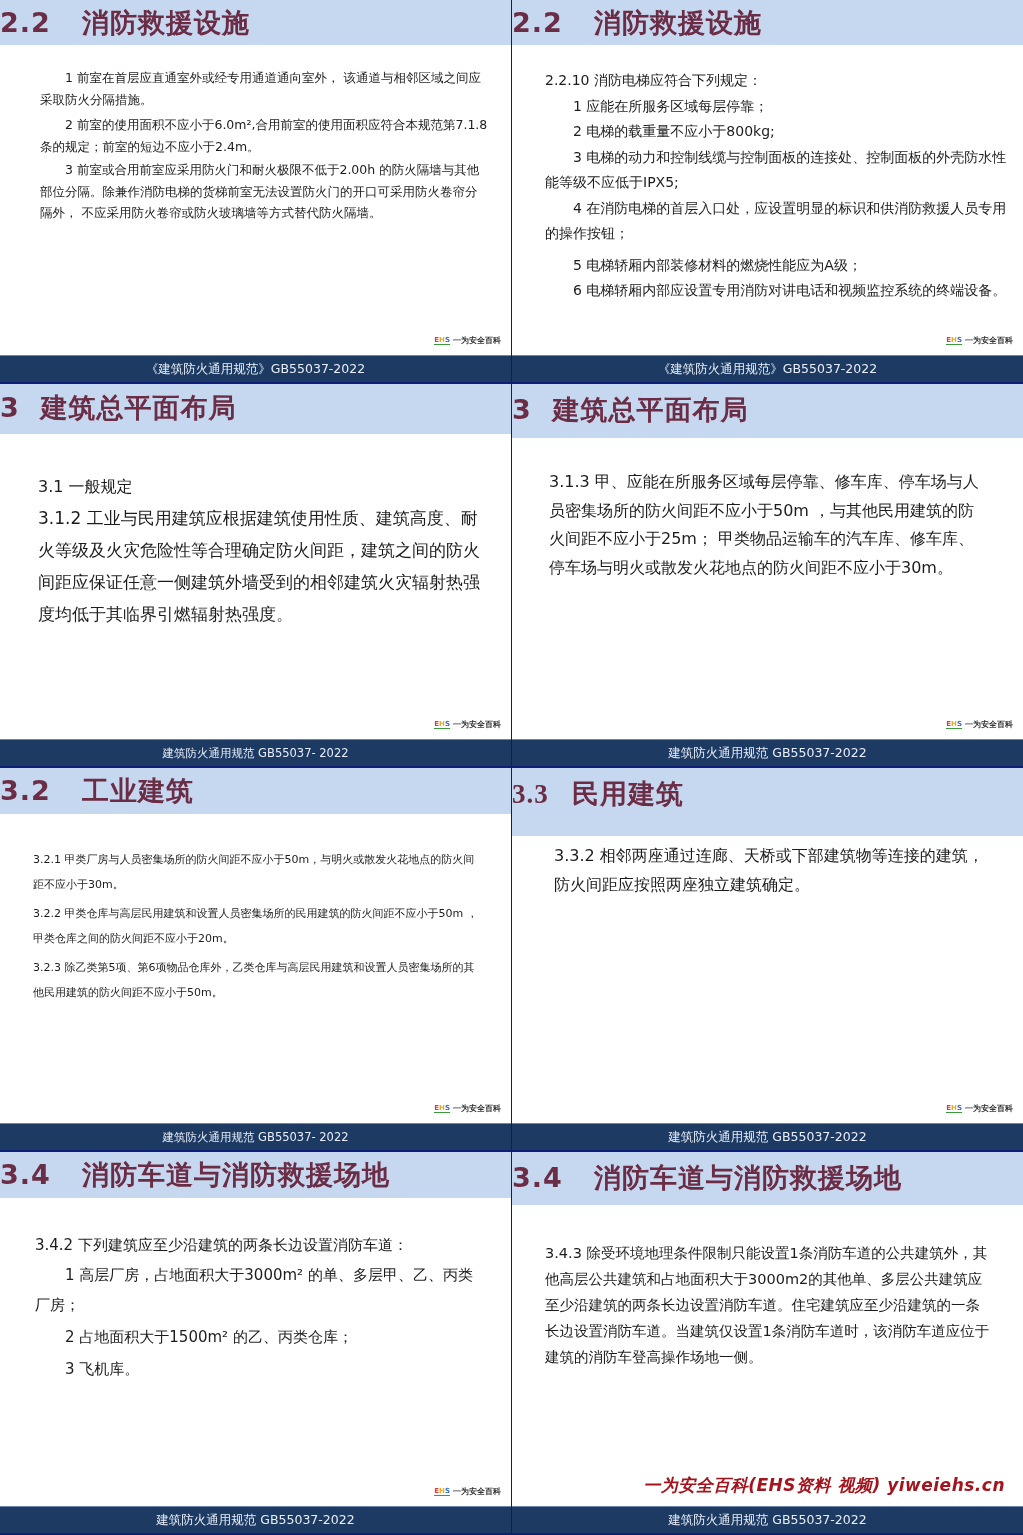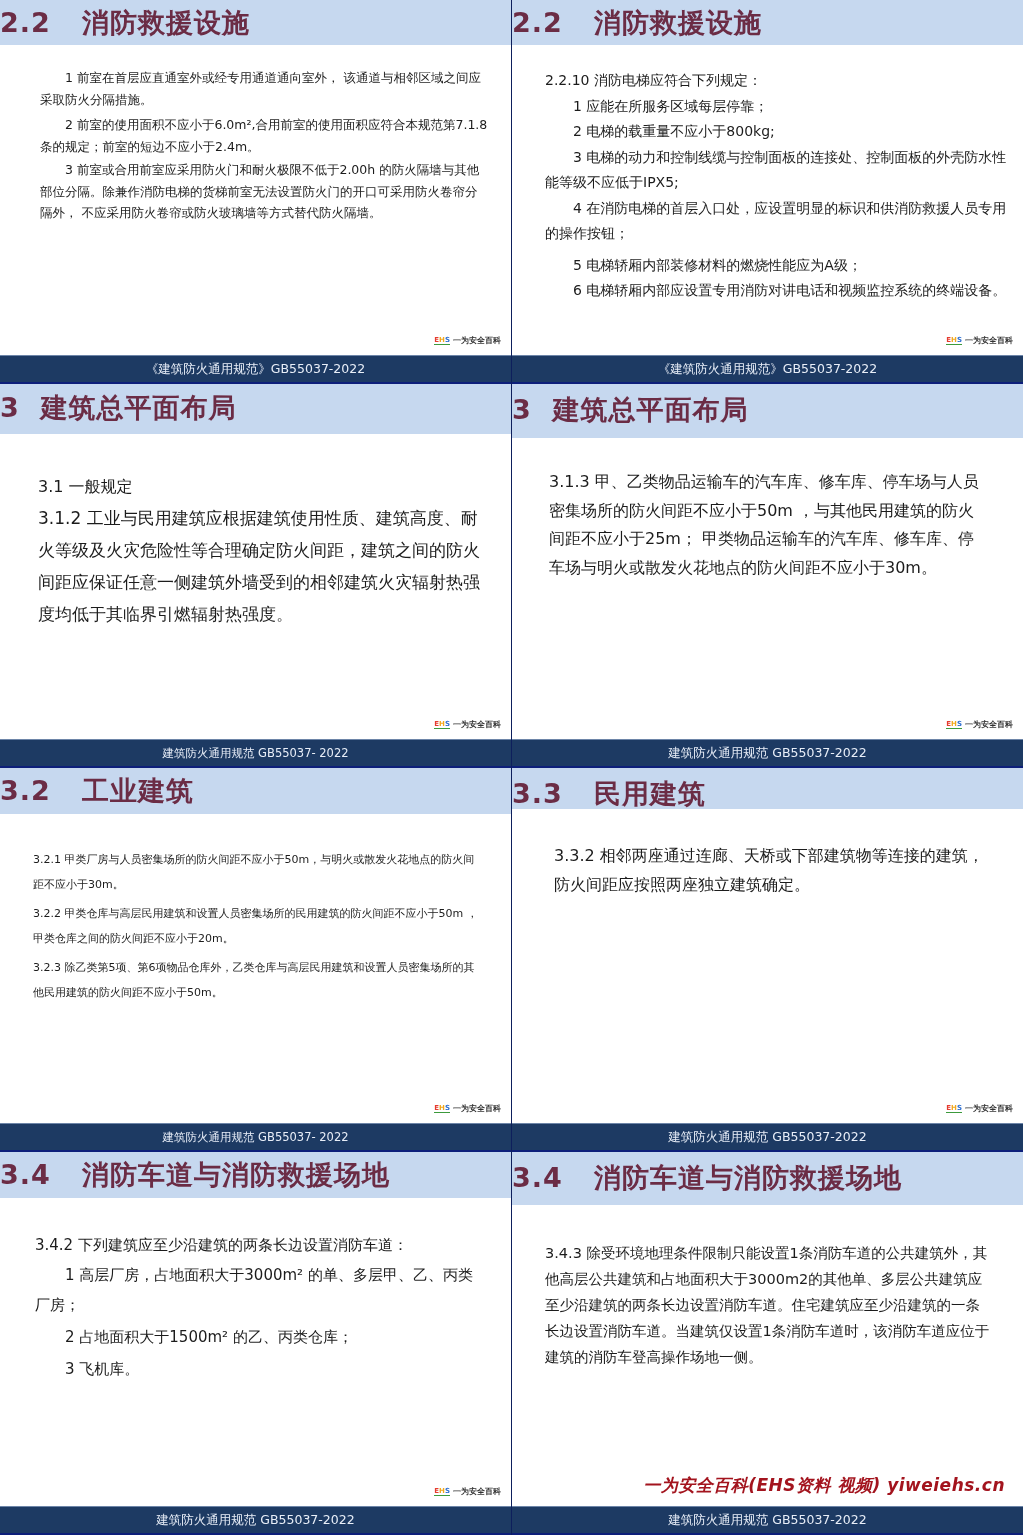--- a/index.html
+++ b/index.html
@@ -125,21 +125,21 @@
           <span class="s">S</span>
         </span>
       <span>一为安全百科</span>
     </div>
     <div class="footer-bar" style="font-size:11.5px;">建筑防火通用规范 GB55037- 2022</div>
   </section>
 
   <section class="slide right" style="grid-row:2;">
     <h2 class="slide-title" style="height:54px;line-height:52px;">3  建筑总平面布局</h2>
     <div class="slide-body" style="left:37px;right:40px;top:84px;font-size:16px;line-height:28.5px;">
-      <p>3.1.3   甲、乙类物品运输车的汽车库、修车库、停车场与人员密集场所的防火间距不应小于50m ，与其他民用建筑的防火间距不应小于25m；  甲类物品运输车的汽车库、修车库、停车场与明火或散发火花地点的防火间距不应小于30m。</p>
+      <p>3.1.3   甲、应能在所服务区域每层停靠、修车库、停车场与人员密集场所的防火间距不应小于50m ，与其他民用建筑的防火间距不应小于25m；  甲类物品运输车的汽车库、修车库、停车场与明火或散发火花地点的防火间距不应小于30m。</p>
     </div>
     <div class="watermark" style="bottom:38px;">
       <span class="ehs-logo">
           <span class="e">E</span>
           <span class="h">H</span>
           <span class="s">S</span>
         </span>
       <span>一为安全百科</span>
     </div>
     <div class="footer-bar">建筑防火通用规范 GB55037-2022</div>
@@ -157,21 +157,21 @@
           <span class="e">E</span>
           <span class="h">H</span>
           <span class="s">S</span>
         </span>
       <span>一为安全百科</span>
     </div>
     <div class="footer-bar" style="font-size:11.5px;">建筑防火通用规范 GB55037- 2022</div>
   </section>
 
   <section class="slide right" style="grid-row:3;">
-    <h2 class="slide-title" style="height:41px;line-height:52px;">3.3   民用建筑</h2>
+    <h2 class="slide-title" style="height:68px;line-height:52px;font-family:Liberation Serif, serif;">3.3   民用建筑</h2>
     <div class="slide-body" style="left:42px;right:30px;top:73px;font-size:16px;line-height:29px;">
       <p>3.3.2   相邻两座通过连廊、天桥或下部建筑物等连接的建筑，防火间距应按照两座独立建筑确定。</p>
     </div>
     <div class="watermark" style="bottom:38px;">
       <span class="ehs-logo">
           <span class="e">E</span>
           <span class="h">H</span>
           <span class="s">S</span>
         </span>
       <span>一为安全百科</span>

